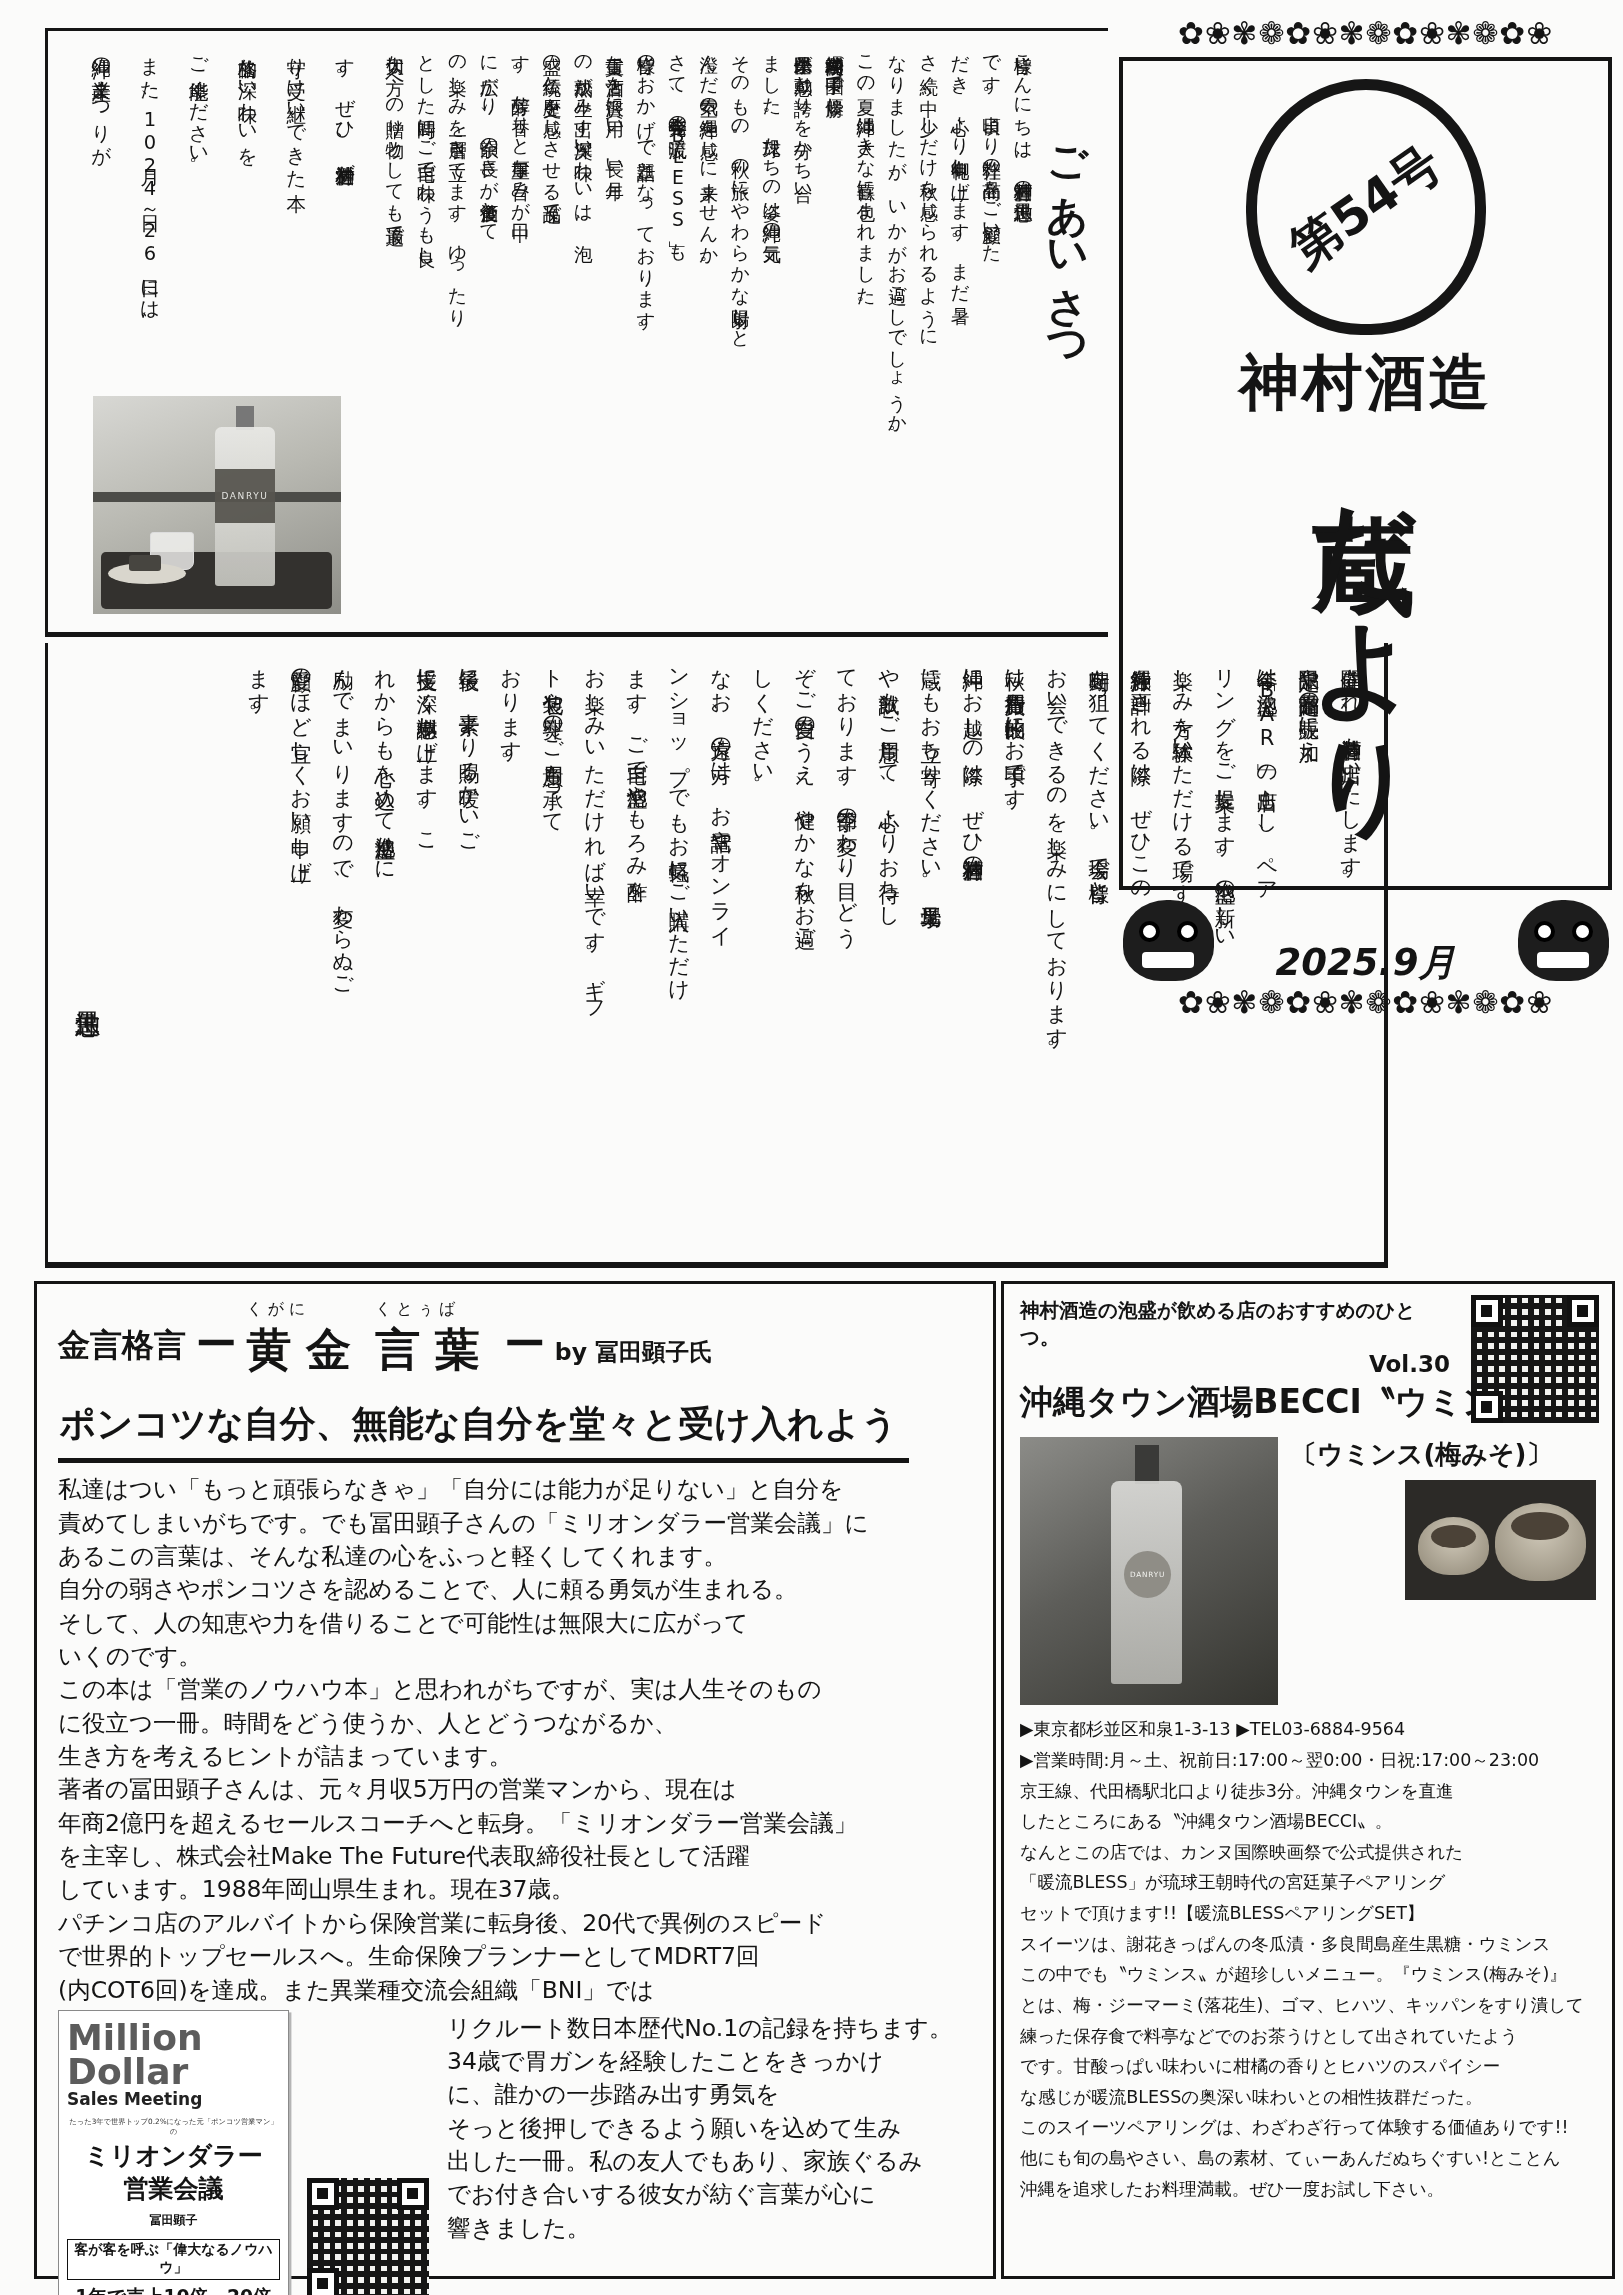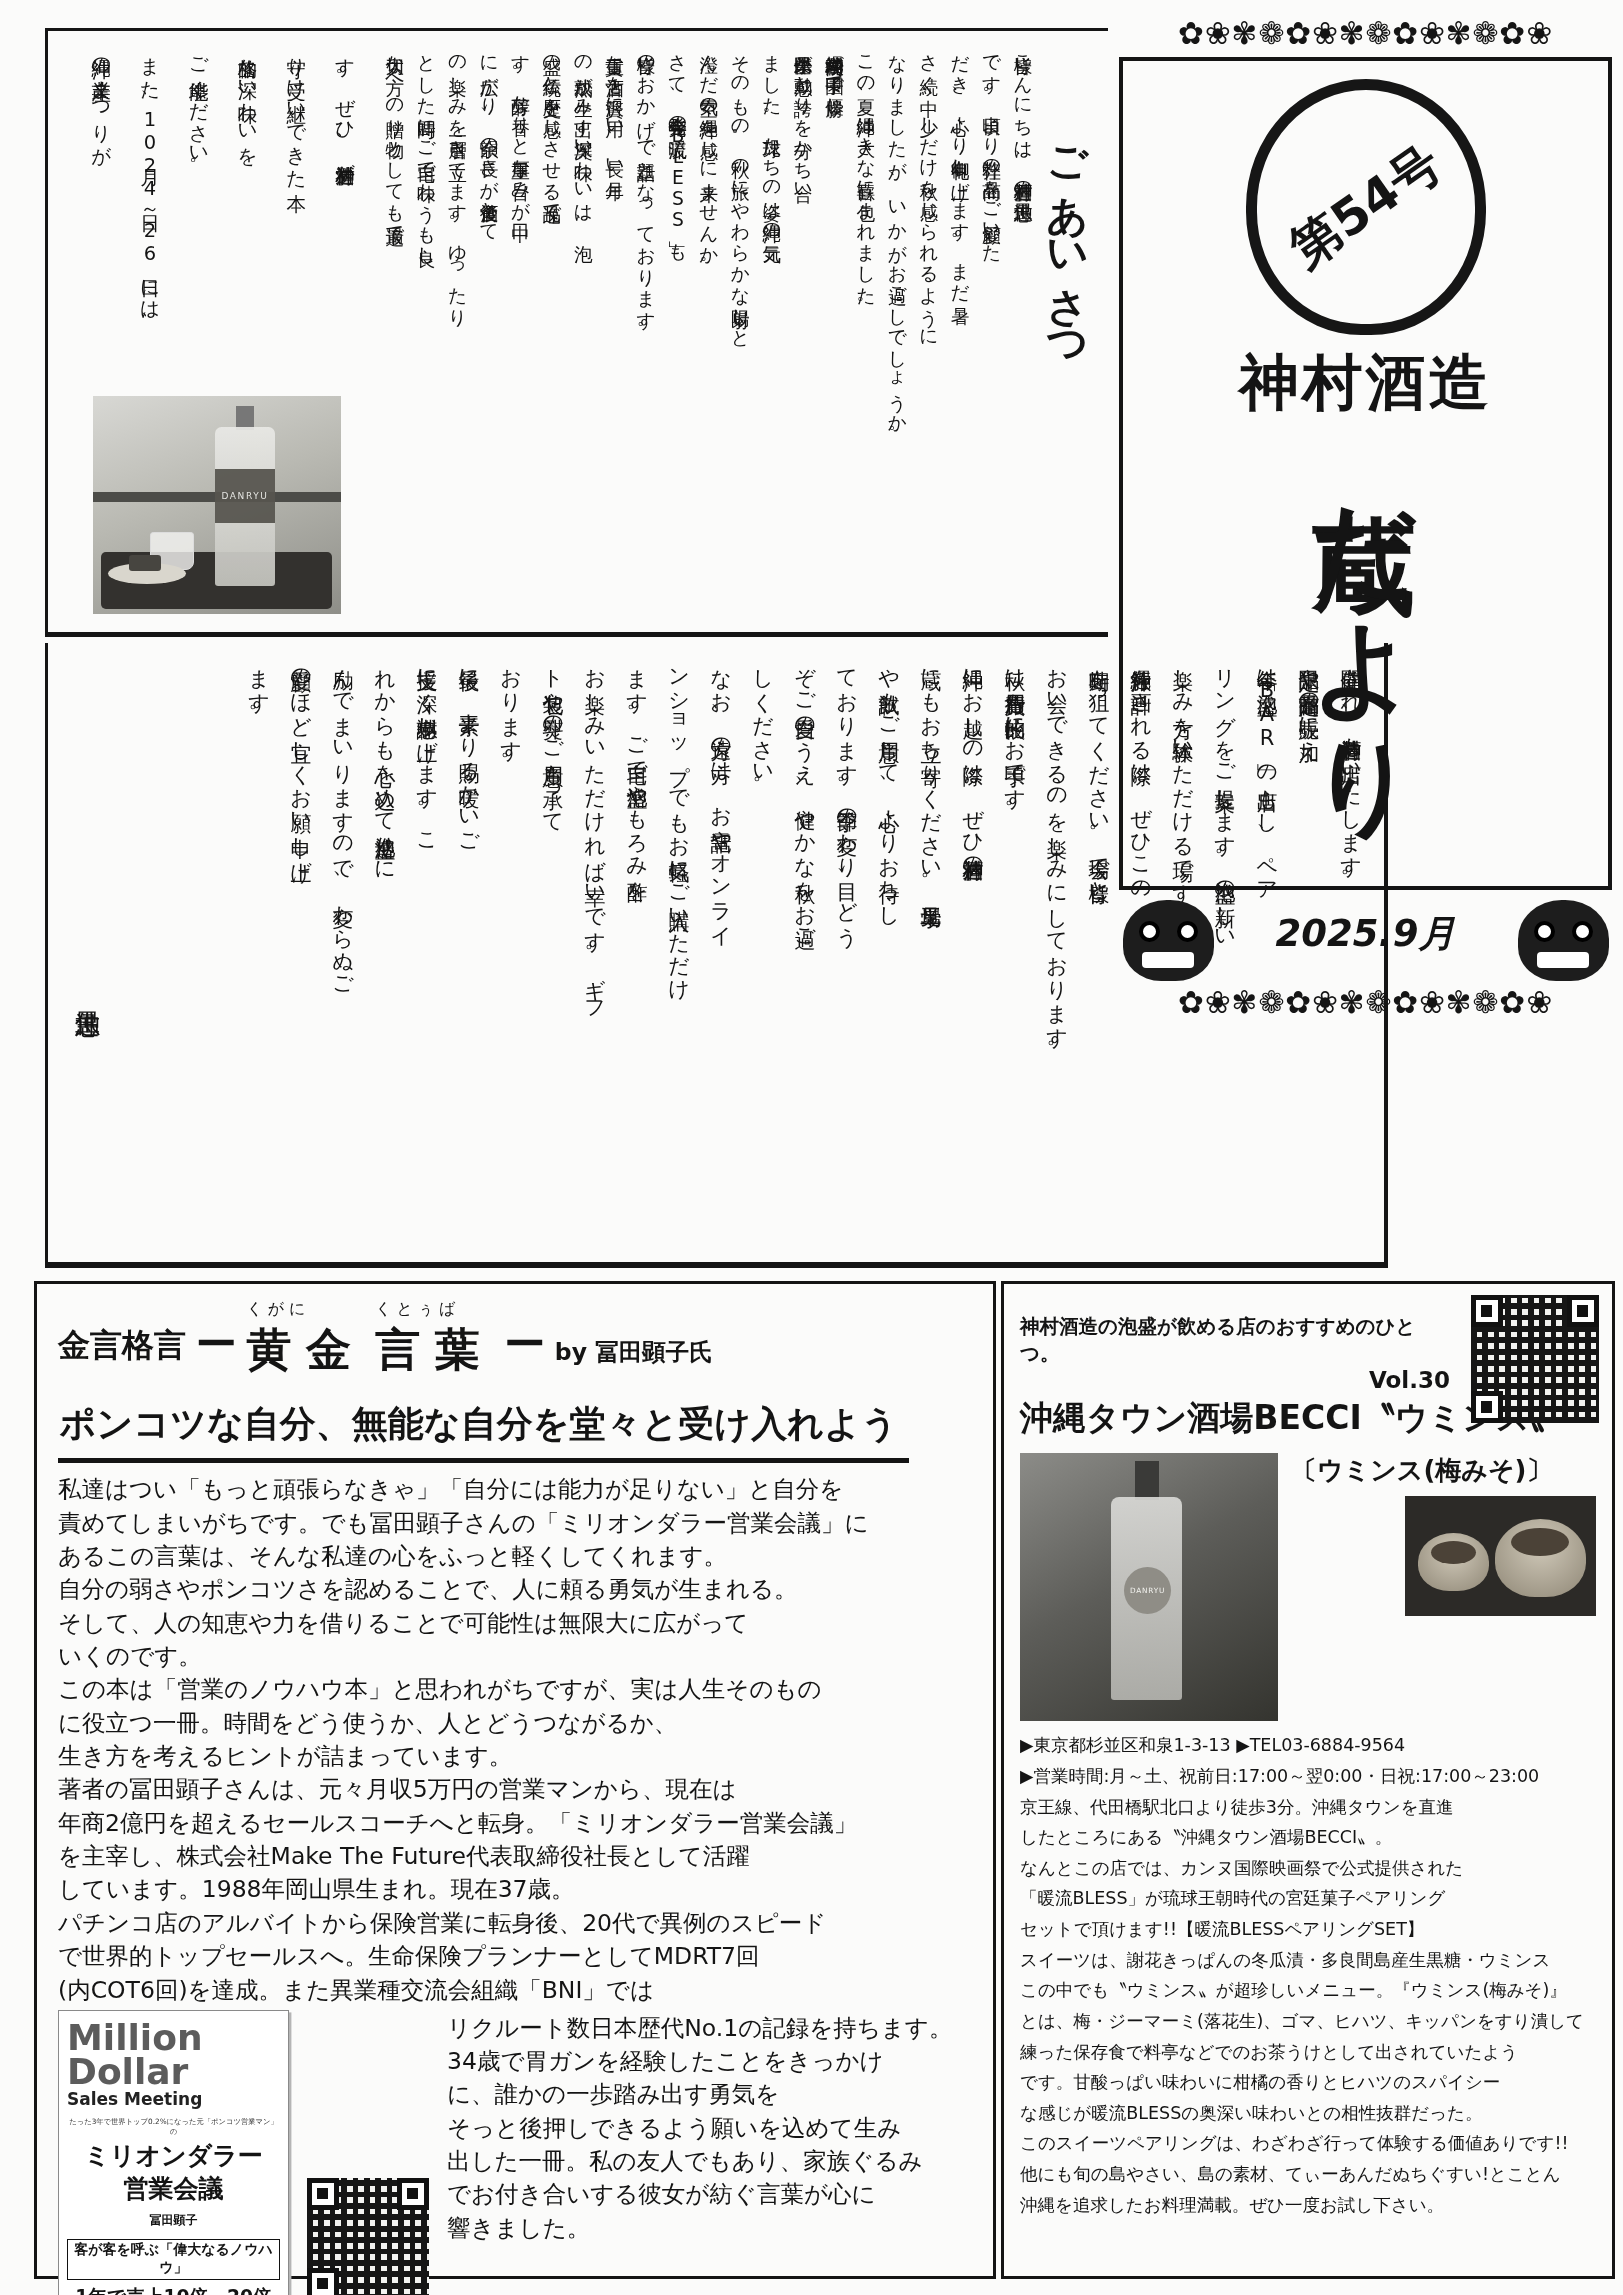--- a/index.html
+++ b/index.html
@@ -37,21 +37,21 @@
   #masthead{position:absolute;left:1116px;top:14.6px;width:499px;height:1011px;}
   .floral{position:absolute;left:0;width:100%;text-align:center;font-size:31px;letter-spacing:0.8px;
           white-space:nowrap;overflow:hidden;height:42px;color:#151515;}
   .floral.top{top:0;} .floral.bot{bottom:0;}
   #m-frame{position:absolute;top:42px;bottom:136px;left:3.2px;right:3.2px;border:4px solid #141414;}
   #m-issue{position:absolute;top:18px;left:50%;transform:translateX(-50%);width:240px;height:256px;
            border:11.4px solid #161616;border-radius:50% 50% 48% 48%;display:flex;align-items:center;justify-content:center;box-sizing:border-box;}
   #m-issue span{transform:rotate(-35deg);font-size:50px;font-weight:bold;}
   #m-brewery{position:absolute;top:282px;width:100%;text-align:center;font-size:60px;font-weight:bold;letter-spacing:3.2px;}
   #m-title{position:absolute;top:369px;left:50%;transform:translateX(-50%);height:459px;font-size:104px;font-weight:bold;line-height:1;}
-  #m-date{position:absolute;bottom:67px;width:100%;text-align:center;font-size:37px;font-weight:bold;font-style:italic;}
+  #m-date{position:absolute;bottom:38px;width:100%;text-align:center;font-size:37px;font-weight:bold;font-style:italic;}
   .shisa{position:absolute;bottom:45px;width:91px;height:81px;background:#1d1d1d;border-radius:48% 48% 42% 42%;}
   .shisa.l{left:6.5px;} .shisa.r{right:6.5px;}
   .s-eye{position:absolute;top:21px;width:21px;height:21px;background:#fff;border:4px solid #000;border-radius:50%;box-sizing:border-box;}
   .s-eye.le{left:16px;} .s-eye.re{right:16px;}
   .s-mouth{position:absolute;bottom:13px;left:50%;transform:translateX(-50%);width:52px;height:16px;background:#fff;border-radius:4px;}
 
   
   #gw{position:absolute;left:34px;top:1281px;width:962px;height:998px;border:3.2px solid #141414;
       box-sizing:border-box;padding:14.6px 21px;}
   .gw-head{display:flex;align-items:flex-end;gap:9.7px;}
@@ -78,21 +78,21 @@
       background:repeating-linear-gradient(0deg,#161616 0 5.7px,transparent 5.7px 11.4px),
                  repeating-linear-gradient(90deg,#161616 0 5.7px,#f3f3f1 5.7px 11.4px);}
   .qf{position:absolute;width:32px;height:32px;border:5.7px solid #111;background:#fff;box-sizing:border-box;}
   .qf i{display:block;width:11.4px;height:11.4px;background:#111;margin:4.9px;}
   .qf.tl{top:0;left:0;} .qf.tr{top:0;right:0;} .qf.bl{bottom:0;left:0;}
   #gw-qr{align-self:flex-end;margin-bottom:28px;}
   .gw-col2{flex:1;font-size:23.5px;line-height:1.42;white-space:pre-line;padding-top:1.6px;}
 
   
   #shop{position:absolute;left:1001px;top:1281px;width:614px;height:998px;border:3.2px solid #141414;
-        box-sizing:border-box;padding:29px 16px;}
+        box-sizing:border-box;padding:13px 16px;}
   .sh-head{font-size:19.5px;font-weight:bold;width:430px;}
   .sh-vol{font-size:23px;font-weight:bold;text-align:right;width:430px;}
   .sh-name{font-size:33px;font-weight:bold;margin-top:3.2px;}
   #sh-qr{position:absolute;top:11.4px;right:13px;width:128px;height:128px;}
   .sh-photos{display:flex;gap:13px;margin-top:11.4px;}
   .sp1{width:258px;height:268px;background:linear-gradient(150deg,#8c8c88 0%,#5d5d59 45%,#34342f 100%);
        position:relative;overflow:hidden;flex:0 0 auto;}
   .sp1-n{position:absolute;left:115px;top:8px;width:24px;height:39px;background:#3a3a38;}
   .sp1-b{position:absolute;left:91px;top:44px;width:71px;height:203px;background:linear-gradient(#dededb,#b9b9b4);
          border-radius:8px 8px 3.2px 3.2px;opacity:.88;}

